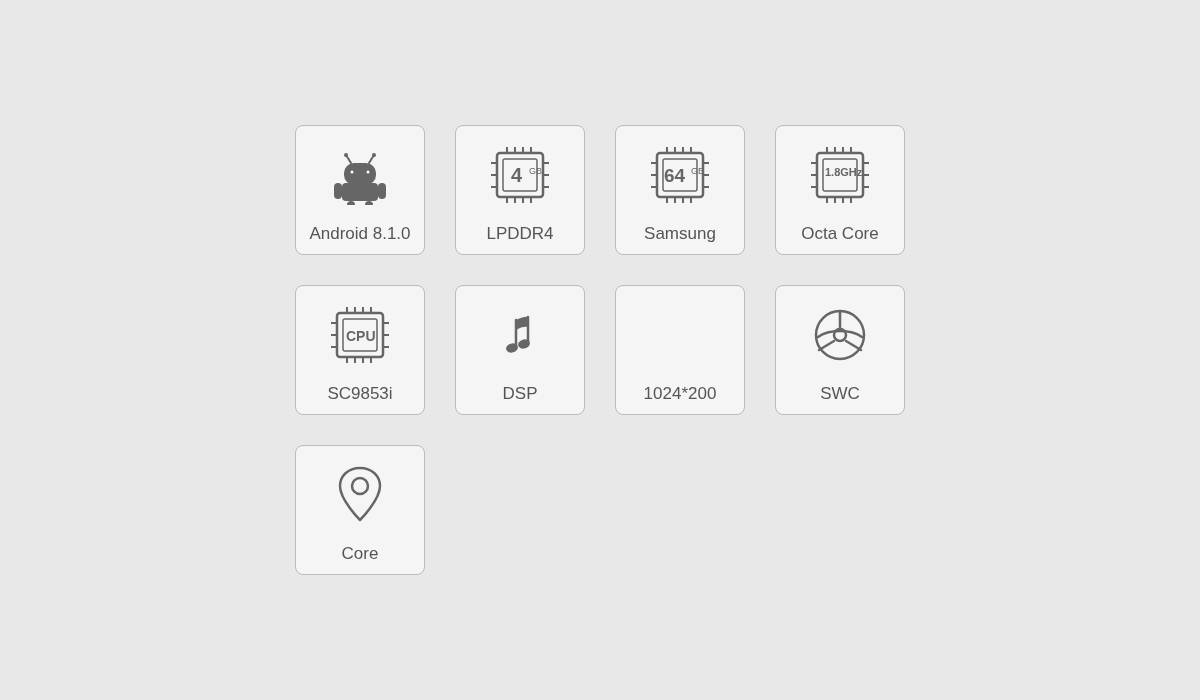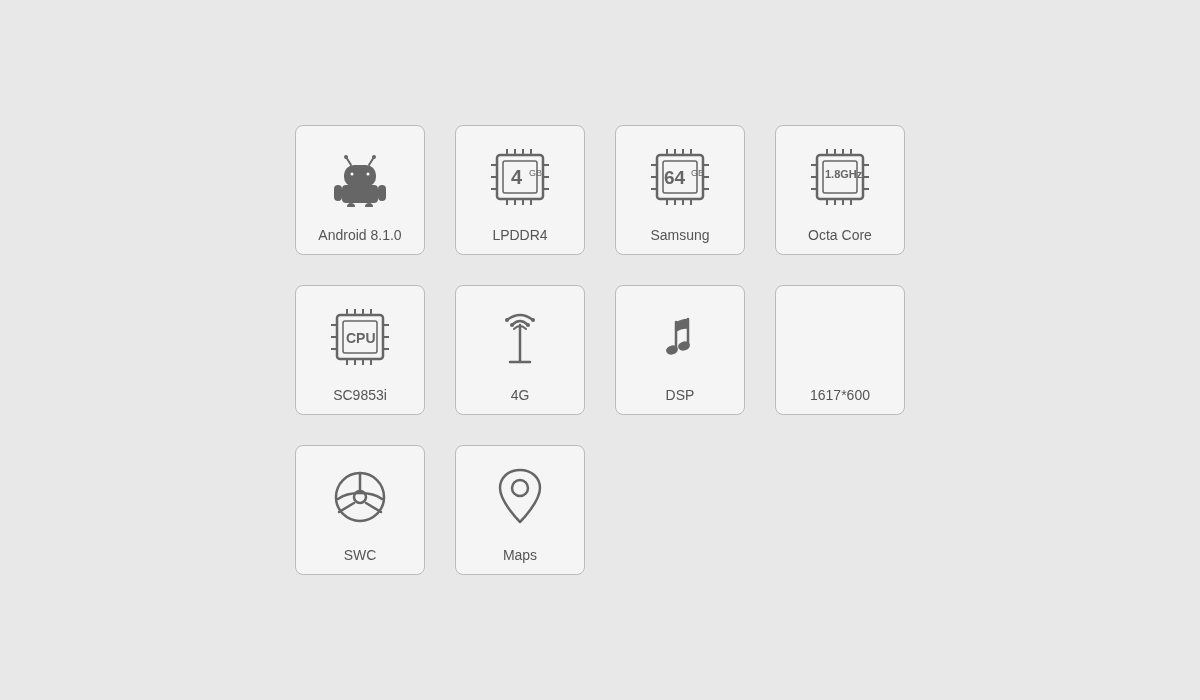--- a/index.html
+++ b/index.html
@@ -32,21 +32,21 @@
       cursor: default;
     }
     .card-icon {
       flex: 1;
       display: flex;
       align-items: center;
       justify-content: center;
       width: 100%;
     }
     .card-label {
-      font-size: 14px;
+      font-size: 17px;
       color: #555;
       text-align: center;
       line-height: 1.2;
     }
     svg {
       color: #666;
     }
   </style>
 </head>
 <body>
@@ -182,60 +182,39 @@
         <line x1="58" y1="18" x2="64" y2="18" stroke="#666" stroke-width="2"></line>
         <line x1="58" y1="30" x2="64" y2="30" stroke="#666" stroke-width="2"></line>
         <line x1="58" y1="42" x2="64" y2="42" stroke="#666" stroke-width="2"></line>
         <rect x="18" y="14" width="34" height="32" rx="2" stroke="#666" stroke-width="1.5" fill="none"></rect>
         <text x="21" y="36" font-size="14" font-weight="bold" fill="#666" font-family="Arial">CPU</text>
       </svg>
     </div>
     <div class="card-label">SC9853i</div>
   </div>
 
-  <div class="card">
-    <div class="card-icon">
-      <svg width="60" height="60" viewBox="0 0 60 60" fill="none" stroke="#666" stroke-width="2.5" stroke-linecap="round">
-
-        <path d="M22 18 Q30 10 38 18" fill="none"></path>
-        <path d="M17 13 Q30 3 43 13" fill="none"></path>
-
-        <line x1="30" y1="18" x2="30" y2="55"></line>
-
-        <line x1="20" y1="55" x2="40" y2="55"></line>
-
-        <circle cx="22" cy="18" r="2" fill="#666" stroke="none"></circle>
-        <circle cx="38" cy="18" r="2" fill="#666" stroke="none"></circle>
-        <circle cx="17" cy="13" r="2" fill="#666" stroke="none"></circle>
-        <circle cx="43" cy="13" r="2" fill="#666" stroke="none"></circle>
-
-        <path d="M24 22 Q30 16 36 22" fill="none" stroke-width="2"></path>
-      </svg>
-    </div>
-    <div class="card-label">4G</div>
-  </div>
 
   <div class="card">
     <div class="card-icon">
       <svg width="60" height="60" viewBox="0 0 60 60" fill="none" stroke="#666" stroke-width="2.5" stroke-linecap="round" stroke-linejoin="round">
 
         <line x1="26" y1="42" x2="26" y2="15"></line>
         <line x1="38" y1="38" x2="38" y2="12"></line>
 
         <path d="M26 15 C30 13 36 11 38 12 L38 22 C36 21 30 22 26 25 Z" fill="#666" stroke="none"></path>
 
         <ellipse cx="22" cy="43" rx="6" ry="4.5" fill="#666" stroke="none" transform="rotate(-15 22 43)"></ellipse>
         <ellipse cx="34" cy="39" rx="6" ry="4.5" fill="#666" stroke="none" transform="rotate(-15 34 39)"></ellipse>
       </svg>
     </div>
     <div class="card-label">DSP</div>
   </div>
 
   <div class="card">
-    <div class="card-label">1617*600</div>
+    <div class="card-label">1024*200</div>
   </div>
 
   <div class="card">
     <div class="card-icon">
       <svg width="60" height="60" viewBox="0 0 60 60" fill="none" stroke="#666" stroke-width="2.5" stroke-linecap="round">
 
         <circle cx="30" cy="30" r="24"></circle>
 
         <circle cx="30" cy="30" r="6"></circle>
 
@@ -252,18 +231,18 @@
 
   <div class="card">
     <div class="card-icon">
       <svg width="60" height="65" viewBox="0 0 60 65" fill="none" stroke="#666" stroke-width="2.5" stroke-linecap="round" stroke-linejoin="round">
 
         <path d="M30 6 C18 6 10 14 10 24 C10 38 30 58 30 58 C30 58 50 38 50 24 C50 14 42 6 30 6 Z" fill="none"></path>
 
         <circle cx="30" cy="24" r="8" fill="none"></circle>
       </svg>
     </div>
-    <div class="card-label">Maps</div>
+    <div class="card-label">Core</div>
   </div>
 
 
 
 </div>
 
 </body></html>

